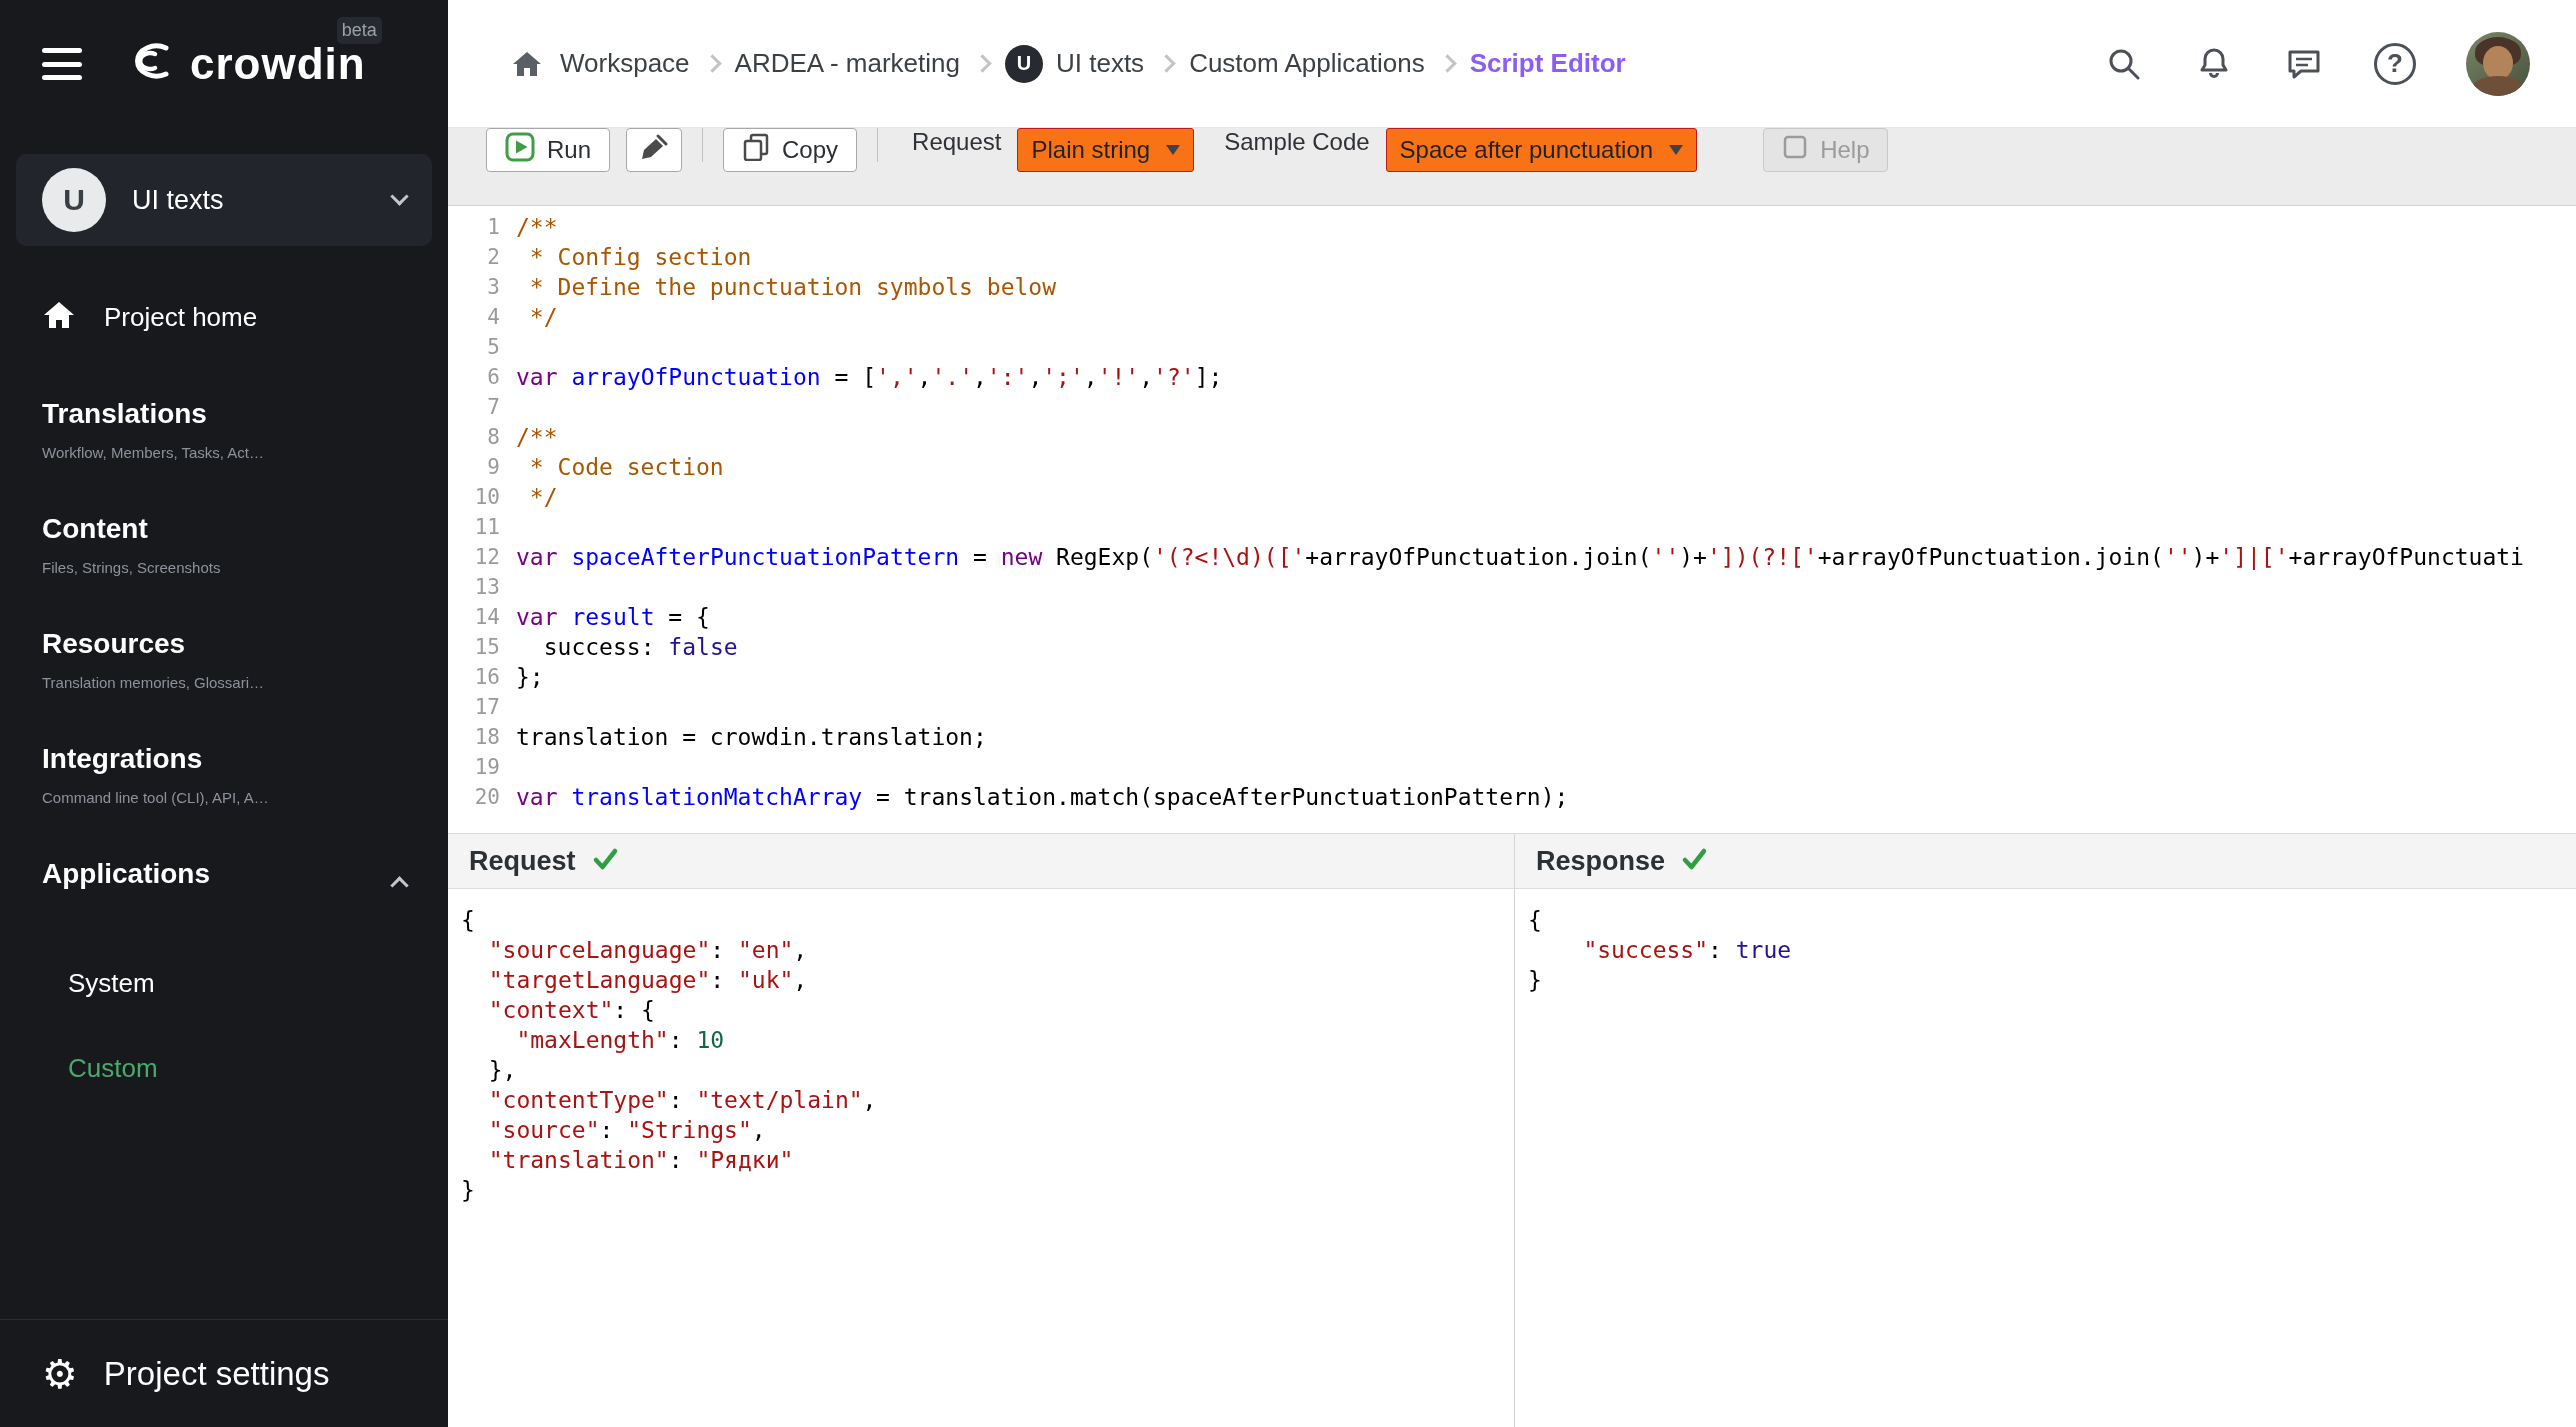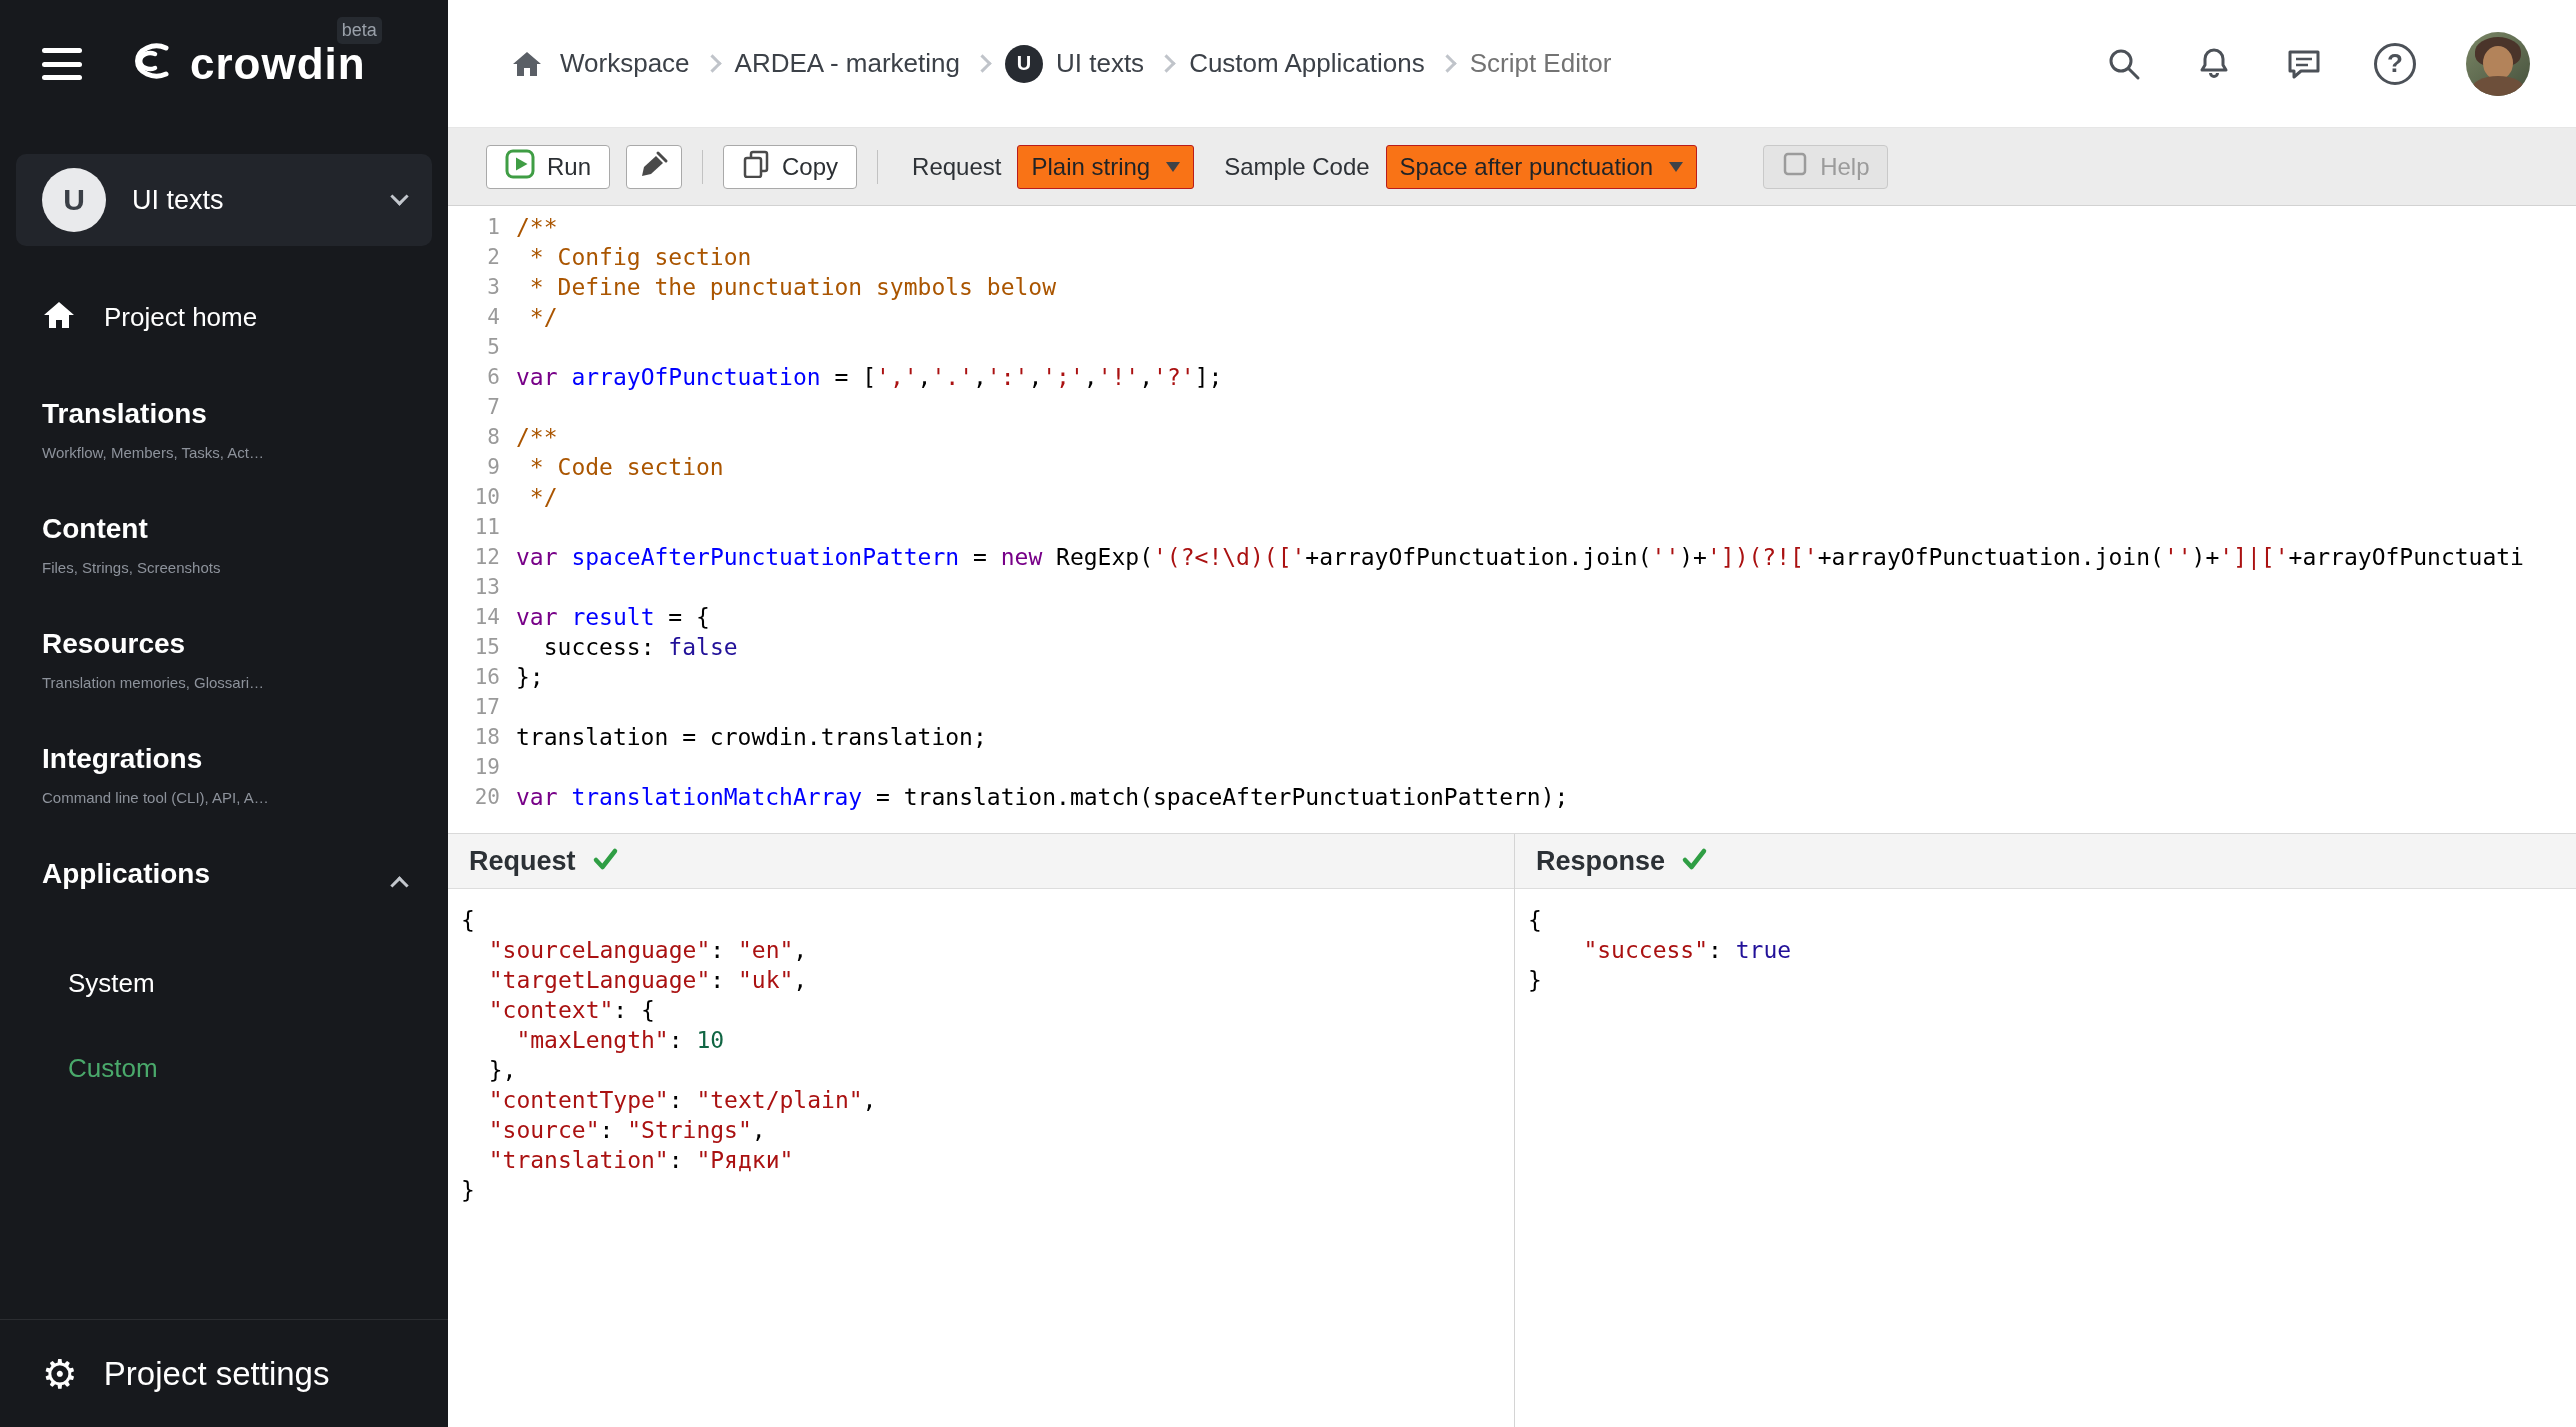--- a/index.html
+++ b/index.html
@@ -34,34 +34,34 @@
   .sidebar-bottom{position:absolute;left:0;right:0;bottom:0;display:flex;align-items:center;gap:26px;padding:34px 42px;border-top:1px solid rgba(255,255,255,.09);cursor:pointer;background:#17191d}
   .gear{font-family:"DejaVu Sans",sans-serif;font-size:40px;color:#fff;line-height:1}
   .sidebar-bottom .label{font-size:33px;color:#fff}
 
   
   .main{flex:1;display:flex;flex-direction:column;min-width:0}
 
   .topbar{height:128px;flex:0 0 128px;display:flex;align-items:center;padding:0 46px 0 62px;background:#fff;border-bottom:1px solid #e6e6e6}
   .breadcrumb{display:flex;align-items:center;gap:16px;font-size:26px;color:#3c4148}
   .crumb{cursor:pointer;white-space:nowrap}
-  .crumb.current{font-weight:400;color:#737373;cursor:default}
+  .crumb.current{font-weight:700;color:#8b5cf6;cursor:default}
   .crumb-item{display:flex;align-items:center;cursor:pointer}
   .crumb-avatar{width:38px;height:38px;border-radius:50%;background:#272b31;color:#fff;font-size:20px;font-weight:700;display:inline-flex;align-items:center;justify-content:center;margin-right:13px}
   .sep{display:inline-block;width:13px;height:13px;border-right:3px solid #c0c4ca;border-bottom:3px solid #c0c4ca;transform:rotate(-45deg)}
   .top-icons{margin-left:auto;display:flex;align-items:center;gap:50px}
   .icon-btn{background:none;border:none;cursor:pointer;display:inline-flex;align-items:center;justify-content:center}
   .help-circle{width:42px;height:42px;border:3px solid #4c5158;border-radius:50%;color:#4c5158;font-size:26px;font-weight:700;display:flex;align-items:center;justify-content:center}
   .user-avatar{width:64px;height:64px;border-radius:50%;overflow:hidden;position:relative;background:linear-gradient(140deg,#7b8766,#45503c);cursor:pointer}
   .user-avatar .hair{position:absolute;left:50%;top:8%;transform:translateX(-50%);width:46px;height:30px;border-radius:50% 50% 40% 40%;background:#4a342a}
   .user-avatar .face{position:absolute;left:50%;top:22%;transform:translateX(-50%);width:30px;height:34px;border-radius:50%;background:#b3835a}
   .user-avatar .torso{position:absolute;left:50%;bottom:-8px;transform:translateX(-50%);width:54px;height:28px;border-radius:50% 50% 0 0;background:#6d4f3a}
 
   
-  .toolbar{height:78px;flex:0 0 78px;display:flex;align-items:center;gap:16px;background:#ececec;border-bottom:1px solid #d2d2d2;padding:0 24px 0 38px}
+  .toolbar{height:78px;flex:0 0 78px;display:flex;gap:16px;background:#ececec;border-bottom:1px solid #d2d2d2;padding:0 24px 0 38px}
   .btn{display:inline-flex;align-items:center;gap:12px;height:44px;padding:0 18px;background:#fff;border:1px solid #a9a9a9;border-radius:4px;font-size:24px;color:#2b2f33;cursor:pointer;font-family:"Liberation Sans",sans-serif}
   .btn.icon-only{padding:0 12px}
   .btn.disabled{background:#e4e4e4;border-color:#c9c9c9;color:#9b9b9b;cursor:default}
   .tdiv{width:1px;height:34px;background:#c2c2c2;margin:0 4px}
   .tb-label{font-size:24px;color:#2e3237;margin-left:14px}
   .select{display:inline-flex;align-items:center;justify-content:space-between;gap:16px;height:44px;background:#f97316;border:1px solid #b91c1c;border-radius:3px;padding:0 13px;font-size:24px;color:#1f2327;cursor:pointer}
   .select .arrow{width:0;height:0;border-left:7px solid transparent;border-right:7px solid transparent;border-top:10px solid #3e4247}
   .help-btn{margin-left:50px}
 
   

